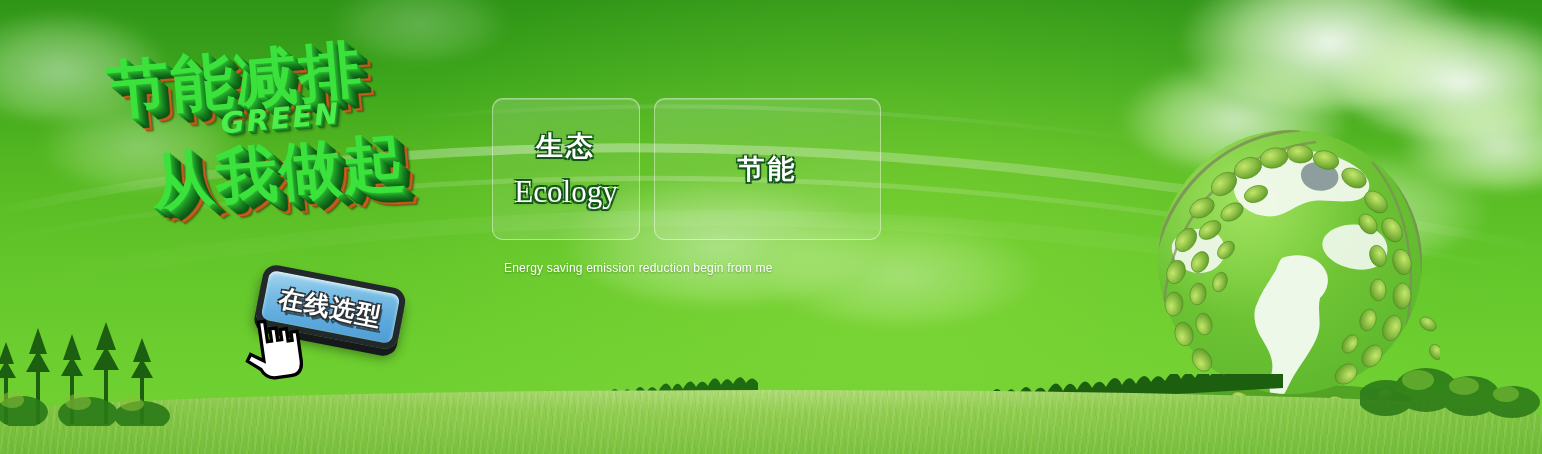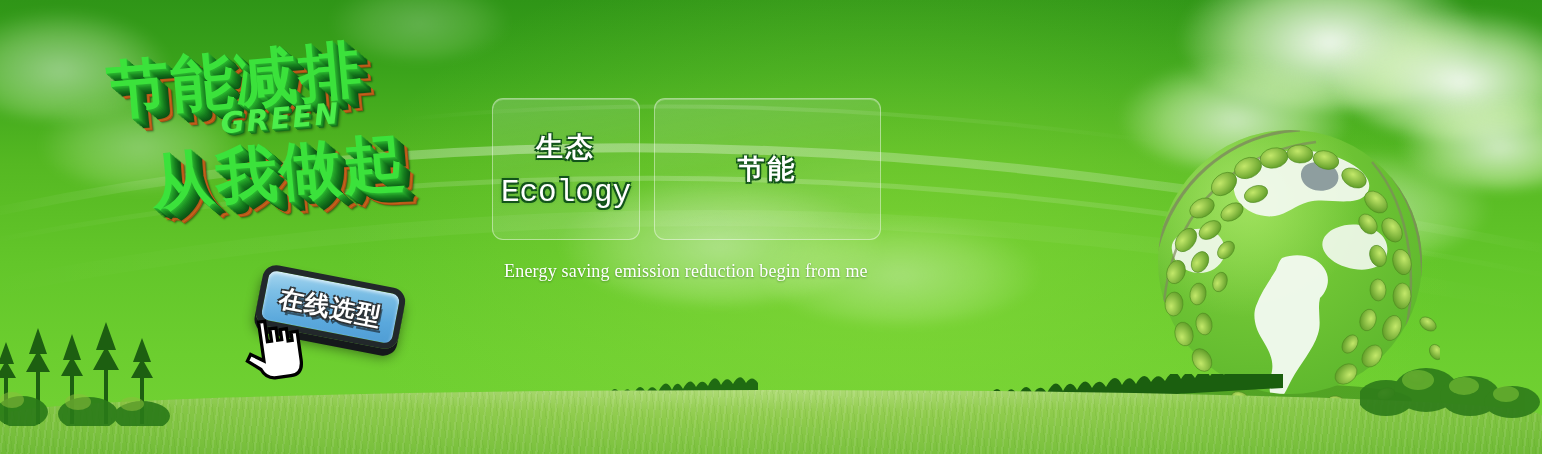--- a/index.html
+++ b/index.html
@@ -119,29 +119,29 @@
   }
   .card-1{width:148px;}
   .card-2{width:227px;}
   .card-3{width:198px;}
   .card-cn{
     font-family:"DejaVu Sans","Liberation Sans",sans-serif;
     font-size:27px;font-weight:bold;color:#ffffff;letter-spacing:3px;
     text-shadow:-1.5px -1.5px 0 #12541a,1.5px -1.5px 0 #12541a,-1.5px 1.5px 0 #12541a,1.5px 1.5px 0 #12541a,0 0 3px rgba(10,70,15,.7);
   }
   .card-en{
-    font-family:Liberation Mono, monospace;
+    font-family:Liberation Serif, serif;
     font-size:31px;color:#ffffff;
     text-shadow:-1.6px -1.6px 0 #12541a,1.6px -1.6px 0 #12541a,-1.6px 1.6px 0 #12541a,1.6px 1.6px 0 #12541a,0 0 4px rgba(10,70,15,.65);
   }
 
   .tagline{
     position:absolute;left:504px;top:261px;
-    font-family:Liberation Serif, serif;
-    font-size:18px;color:#ffffff;letter-spacing:.2px;
+    font-family:Liberation Sans, sans-serif;
+    font-size:12px;color:#ffffff;letter-spacing:.2px;
     text-shadow:0 1px 2px rgba(20,80,10,.45);
   }
 
   
   .globe-wrap{position:absolute;left:1140px;top:112px;width:300px;height:300px;}
   .globe{position:absolute;inset:0;}
 </style>
 </head>
 <body>
 

